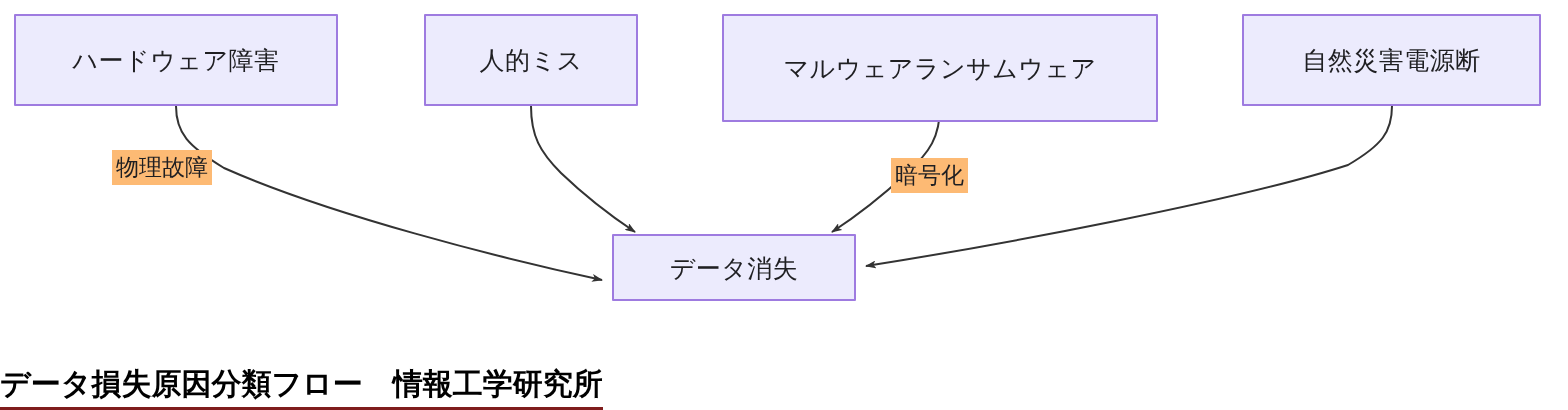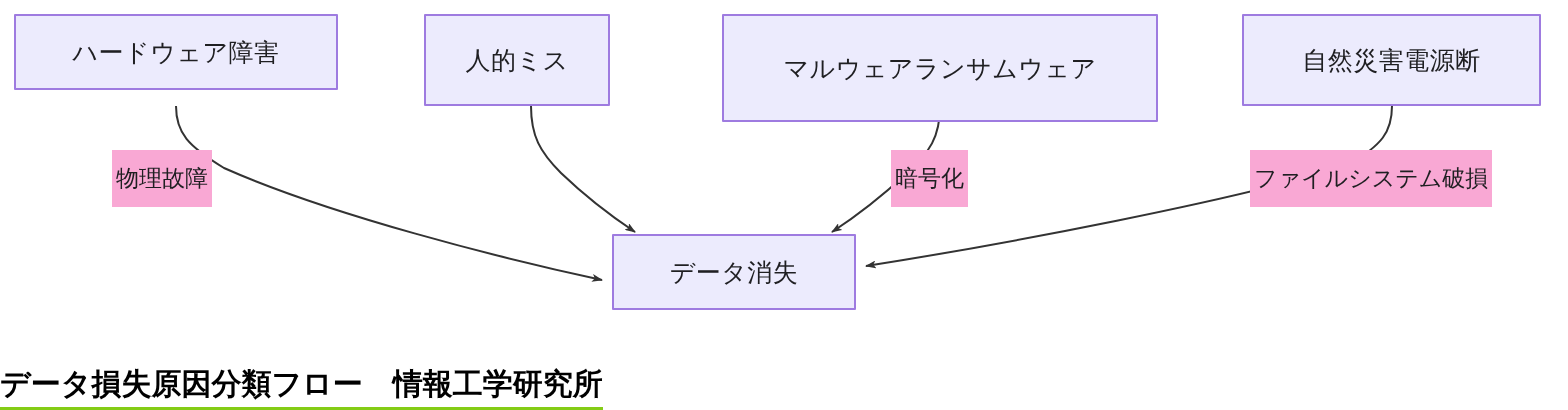--- a/index.html
+++ b/index.html
@@ -48,53 +48,53 @@
     display: flex;
     align-items: center;
     justify-content: center;
     color: #1f1f22;
     font-size: 25px;
     line-height: 1.2;
     letter-spacing: 0.5px;
     white-space: nowrap;
   }
 
-  #node-hardware  { left: 14px;   top: 14px;  width: 324px; height: 76px; }
-  #node-human     { left: 424px;  top: 14px;  width: 186px; height: 92px; }
+  #node-hardware  { left: 14px;   top: 14px;  width: 324px; height: 92px; }
+  #node-human     { left: 424px;  top: 14px;  width: 214px; height: 92px; }
   #node-malware   { left: 722px;  top: 14px;  width: 436px; height: 108px; }
   #node-disaster  { left: 1242px; top: 14px;  width: 299px; height: 92px; text-align: right; }
-  #node-dataloss  { left: 612px;  top: 234px; width: 244px; height: 76px; text-align: right; }
+  #node-dataloss  { left: 612px;  top: 234px; width: 244px; height: 67px; text-align: right; }
 
   
   .edge-label {
     position: absolute;
-    background: #f9a8d4;
+    background: #fdba74;
     color: #1f1f22;
     font-size: 23px;
     line-height: 1.25;
-    padding: 14px 4px;
+    padding: 3px 4px;
     white-space: nowrap;
     box-sizing: border-box;
   }
 
   #label-physical   { left: 112px;  top: 150px; }
   #label-misdelete  { left: 478px;  top: 150px; }
-  #label-encrypt    { left: 891px;  top: 150px; }
+  #label-encrypt    { left: 891px;  top: 158px; }
   #label-fscorrupt  { left: 1250px; top: 150px; }
 
   
   #caption {
     position: absolute;
     left: 0px;
     top: 364px;
     font-size: 30px;
     font-weight: bold;
     color: #000000;
     white-space: nowrap;
-    border-bottom: 3px solid #84cc16;
+    border-bottom: 3px solid #7f1d1d;
     padding-bottom: 2px;
     display: inline-block;
   }
 </style>
 </head>
 <body>
 
 <div id="diagram-root">
 
   <svg id="edge-layer" viewBox="0 0 1568 410" width="1568" height="410">
@@ -131,17 +131,16 @@
 
   <div class="node" id="node-dataloss">
     <span>データ消失</span>
   </div>
 
   <div class="edge-label" id="label-physical">物理故障</div>
 
 
   <div class="edge-label" id="label-encrypt">暗号化</div>
 
-  <div class="edge-label" id="label-fscorrupt">ファイルシステム破損</div>
 
   <div id="caption">データ損失原因分類フロー　情報工学研究所</div>
 
 </div>
 
 </body></html>

